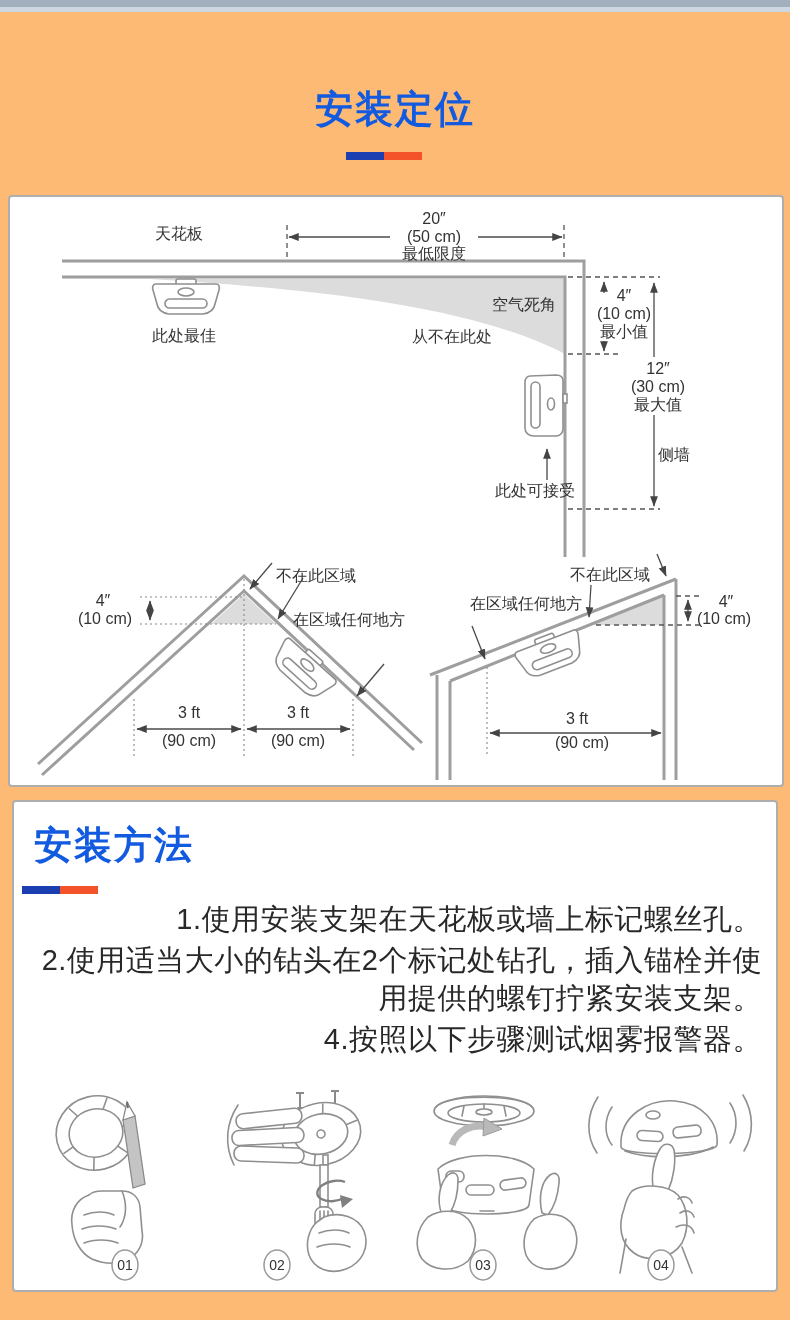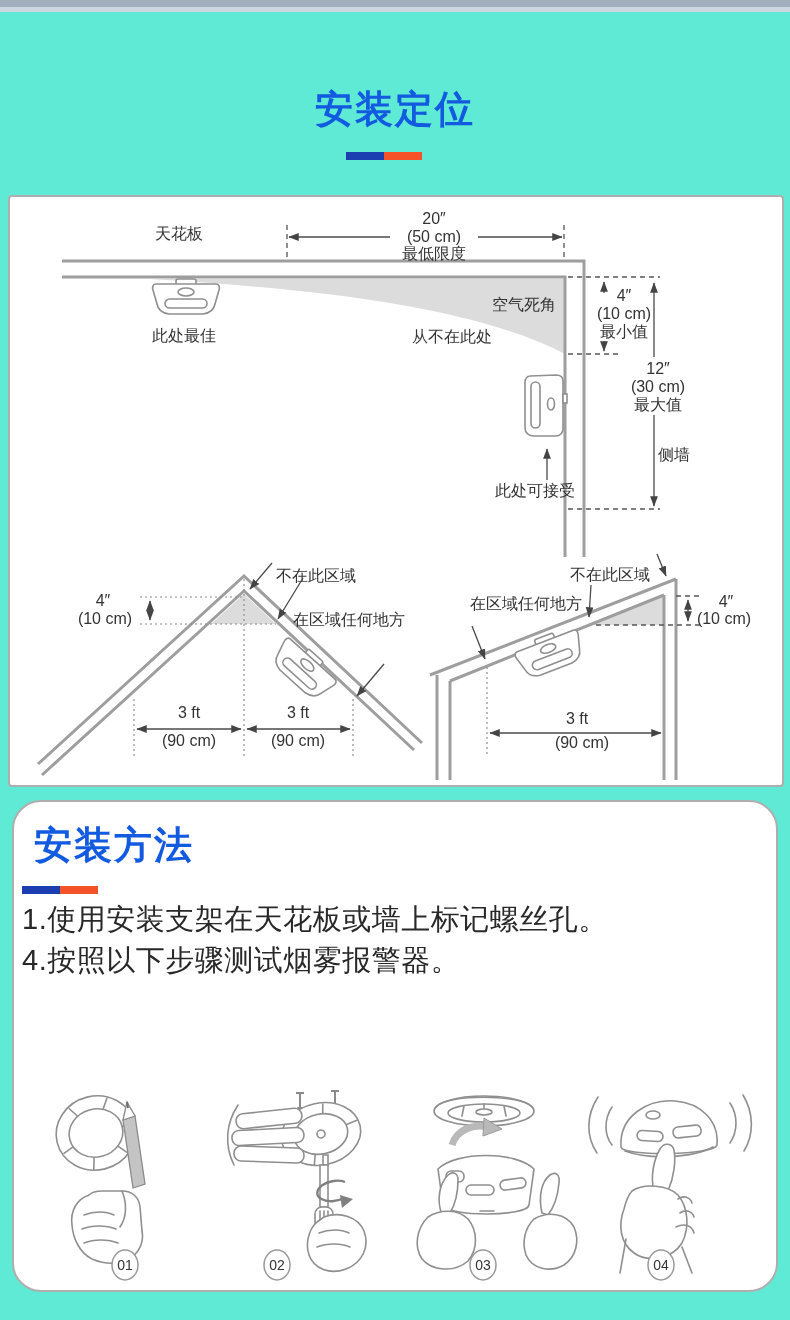--- a/index.html
+++ b/index.html
@@ -1,32 +1,32 @@
 <!DOCTYPE html>
 <html><head>
 <meta charset="utf-8">
 <style>
   html,body{margin:0;padding:0;background:#ffffff;}
-  .page{position:relative;width:790px;height:1320px;background:#5eead4;overflow:hidden;
+  .page{position:relative;width:790px;height:1320px;background:#fdba74;overflow:hidden;
         font-family:"Liberation Sans",sans-serif;}
   .topbar1{position:absolute;left:0;top:0;width:790px;height:7px;background:#a2b0bd;}
   .topbar2{position:absolute;left:0;top:7px;width:790px;height:5px;background:#cdd7e0;}
   .sec1-title{position:absolute;left:0;right:0;top:84px;text-align:center;
         font-size:38px;font-weight:600;color:#125adf;letter-spacing:2px;}
   .accent-bar{position:absolute;display:flex;width:76px;height:8px;}
   .accent-bar .b{width:38px;height:8px;}
   .bar1{left:346px;top:152px;}
   .panel{position:absolute;background:#fff;border:2px solid #aeaeae;border-radius:4px;box-sizing:border-box;}
   .panel1{left:8px;top:195px;width:776px;height:592px;}
-  .panel2{left:12px;top:800px;width:766px;height:492px;border-radius:29px;}
+  .panel2{left:12px;top:800px;width:766px;height:492px;}
   .sec2-title{position:absolute;left:20px;top:18px;font-size:38px;font-weight:600;
         color:#125adf;letter-spacing:2px;}
   .steps{position:absolute;left:8px;top:98px;width:740px;font-size:29px;line-height:38px;
         color:#282828;letter-spacing:0.5px;}
-  .steps div{margin-bottom:3px;}
+  .steps div{margin-bottom:3px;text-align:right;}
   .figs{position:absolute;left:0;top:285px;width:692px;height:200px;}
   svg{display:block;}
   svg text{font-family:"Liberation Sans",sans-serif;fill:#333;}
   .struct{stroke:#9e9e9e;stroke-width:3;fill:none;}
   .thin{stroke:#8f8f8f;stroke-width:1.6;fill:#fff;}
   .dim{stroke:#4a4a4a;stroke-width:1.3;fill:none;}
   .dash{stroke:#555;stroke-width:1.3;fill:none;stroke-dasharray:5,4;}
   .dot{stroke:#888;stroke-width:1.1;fill:none;stroke-dasharray:2,3;}
   .lbl{font-size:16px;}
   .num{font-size:16px;}
@@ -171,20 +171,21 @@
 
   <div class="panel panel2">
     <div class="sec2-title">安装方法</div>
     <div class="accent-bar" style="left:8px;top:84px;">
       <div class="b" style="background:#1b3fb0"></div>
       <div class="b" style="background:#f4532a"></div>
     </div>
 
     <div class="steps">
       <div>1.使用安装支架在天花板或墙上标记螺丝孔。</div>
+      <div>2.使用适当大小的钻头在2个标记处钻孔，插入锚栓并使用提供的螺钉拧紧安装支架。</div>
       <div>4.按照以下步骤测试烟雾报警器。</div>
     </div>
 
     <div class="figs">
       <svg width="764" height="200" viewBox="0 0 764 200">
 
         <g>
           <g transform="translate(82,46) rotate(-14)">
             <ellipse rx="40" ry="37" class="thin"></ellipse>
             <ellipse rx="27" ry="24" class="thin" fill="none"></ellipse>

